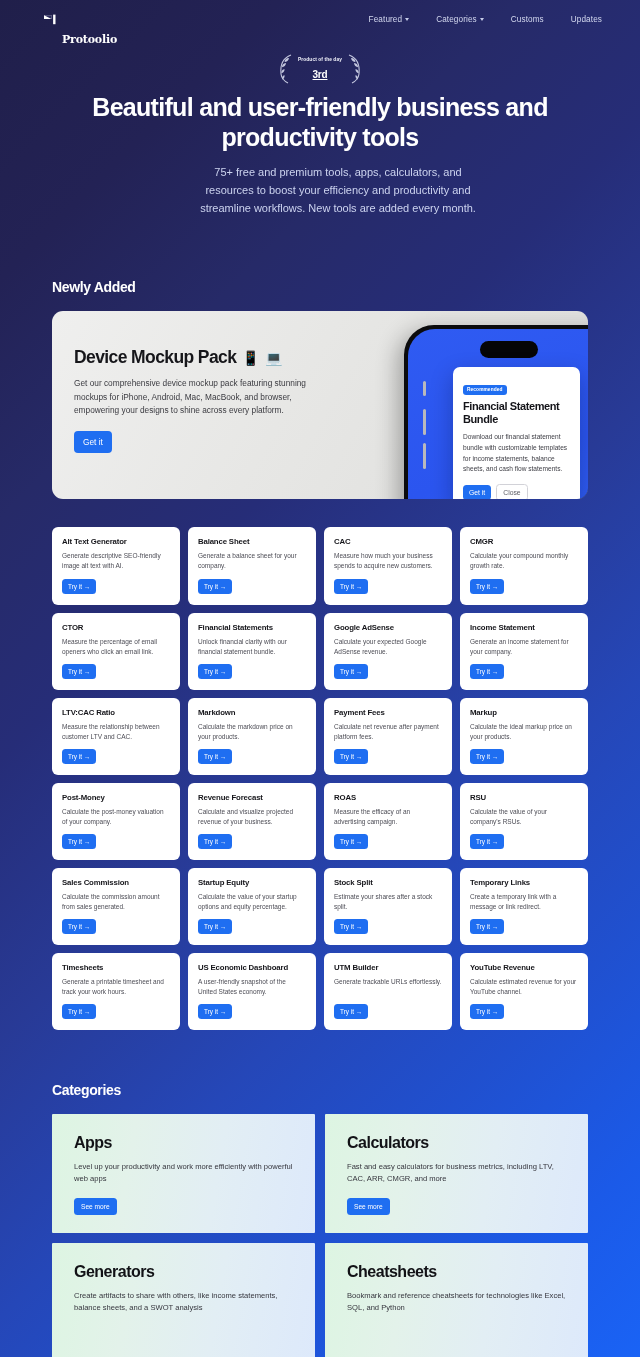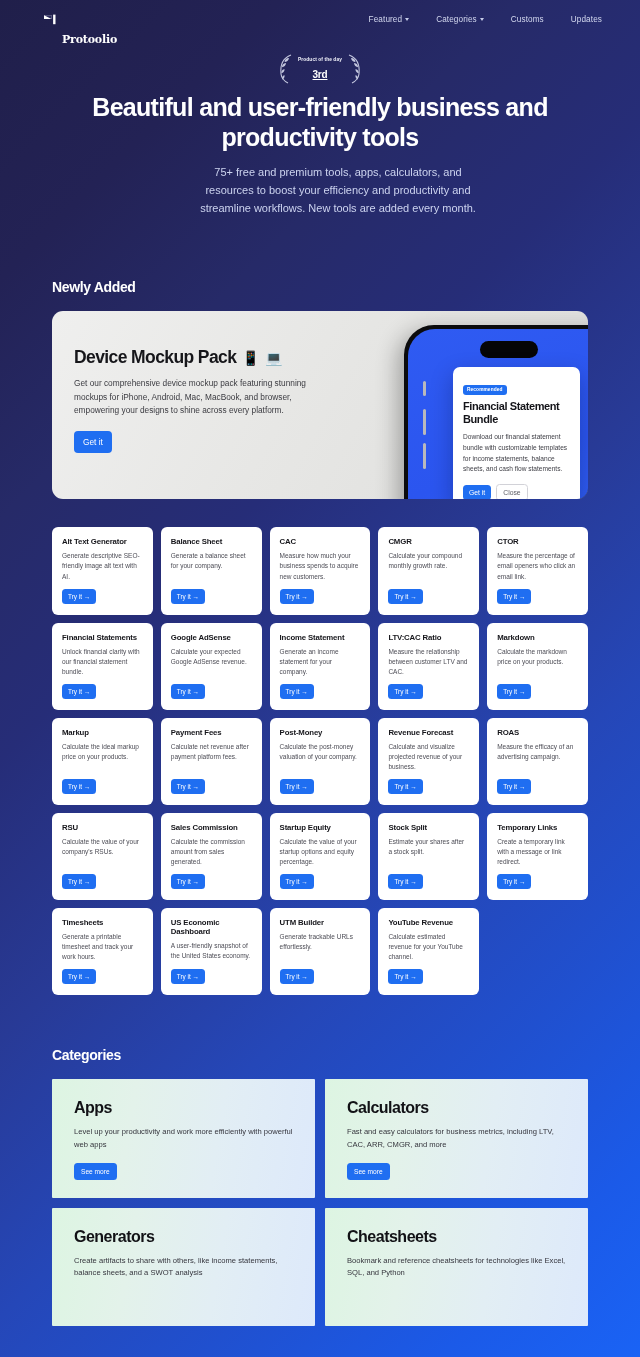--- a/index.html
+++ b/index.html
@@ -236,21 +236,21 @@
     font-family: "Liberation Sans", sans-serif;
   }
   .btn-sm.primary { background: #1f6ef1; color: #fff; border: none; }
   .btn-sm.ghost { background: #fff; color: #5b5b63; border: 1px solid #d2d2d8; }
 
   
   .featured { margin-top: 28px; }
   .grid {
     margin: 16px 52px 0 52px;
     display: grid;
-    grid-template-columns: repeat(5, 1fr);
+    grid-template-columns: repeat(4, 1fr);
     gap: 8px;
   }
   .tool-card {
     background: #ffffff;
     border-radius: 6px;
     padding: 10px 10px 11px 10px;
     min-height: 77px;
     display: flex;
     flex-direction: column;
     cursor: pointer;
@@ -463,27 +463,27 @@
           <div class="tool-title">LTV:CAC Ratio</div>
           <div class="tool-desc">Measure the relationship between customer LTV and CAC.</div>
           <button class="try-btn">Try it →</button>
         </div>
         <div class="tool-card">
           <div class="tool-title">Markdown</div>
           <div class="tool-desc">Calculate the markdown price on your products.</div>
           <button class="try-btn">Try it →</button>
         </div>
         <div class="tool-card">
+          <div class="tool-title">Payment Fees</div>
+          <div class="tool-desc">Calculate net revenue after payment platform fees.</div>
+          <button class="try-btn">Try it →</button>
+        </div>
+        <div class="tool-card">
           <div class="tool-title">Markup</div>
           <div class="tool-desc">Calculate the ideal markup price on your products.</div>
-          <button class="try-btn">Try it →</button>
-        </div>
-        <div class="tool-card">
-          <div class="tool-title">Payment Fees</div>
-          <div class="tool-desc">Calculate net revenue after payment platform fees.</div>
           <button class="try-btn">Try it →</button>
         </div>
         <div class="tool-card">
           <div class="tool-title">Post-Money</div>
           <div class="tool-desc">Calculate the post-money valuation of your company.</div>
           <button class="try-btn">Try it →</button>
         </div>
         <div class="tool-card">
           <div class="tool-title">Revenue Forecast</div>
           <div class="tool-desc">Calculate and visualize projected revenue of your business.</div>

